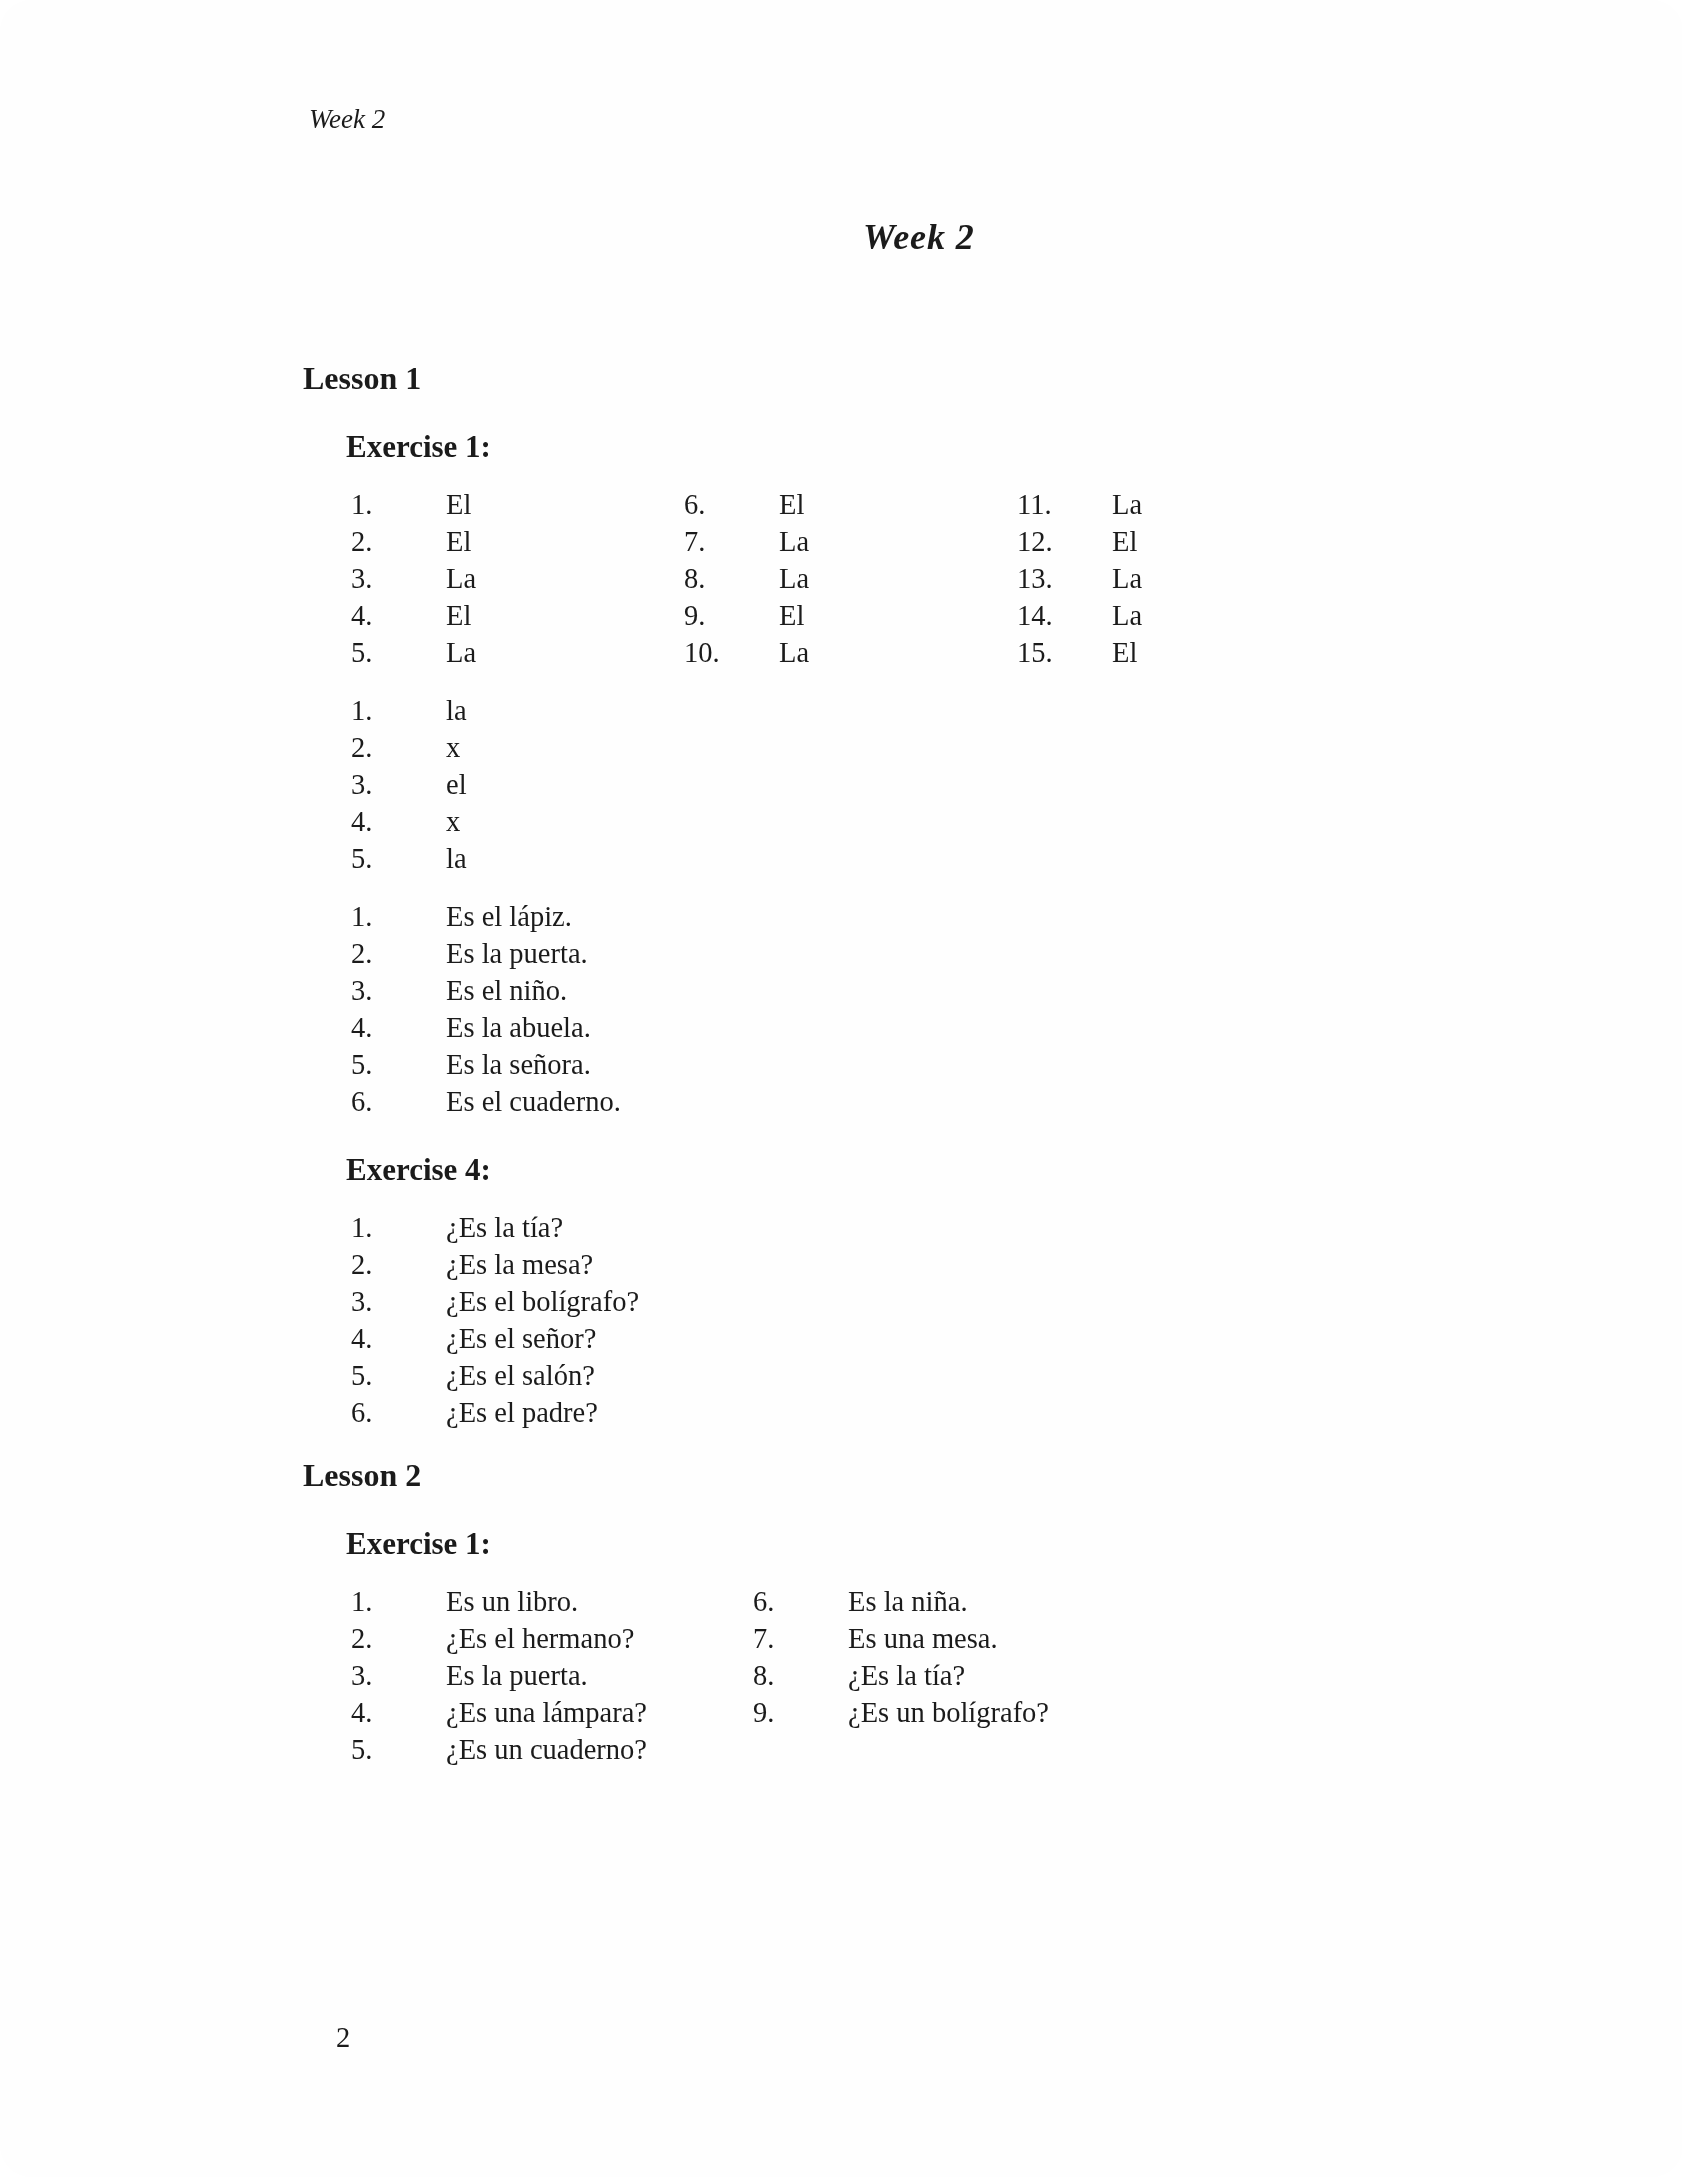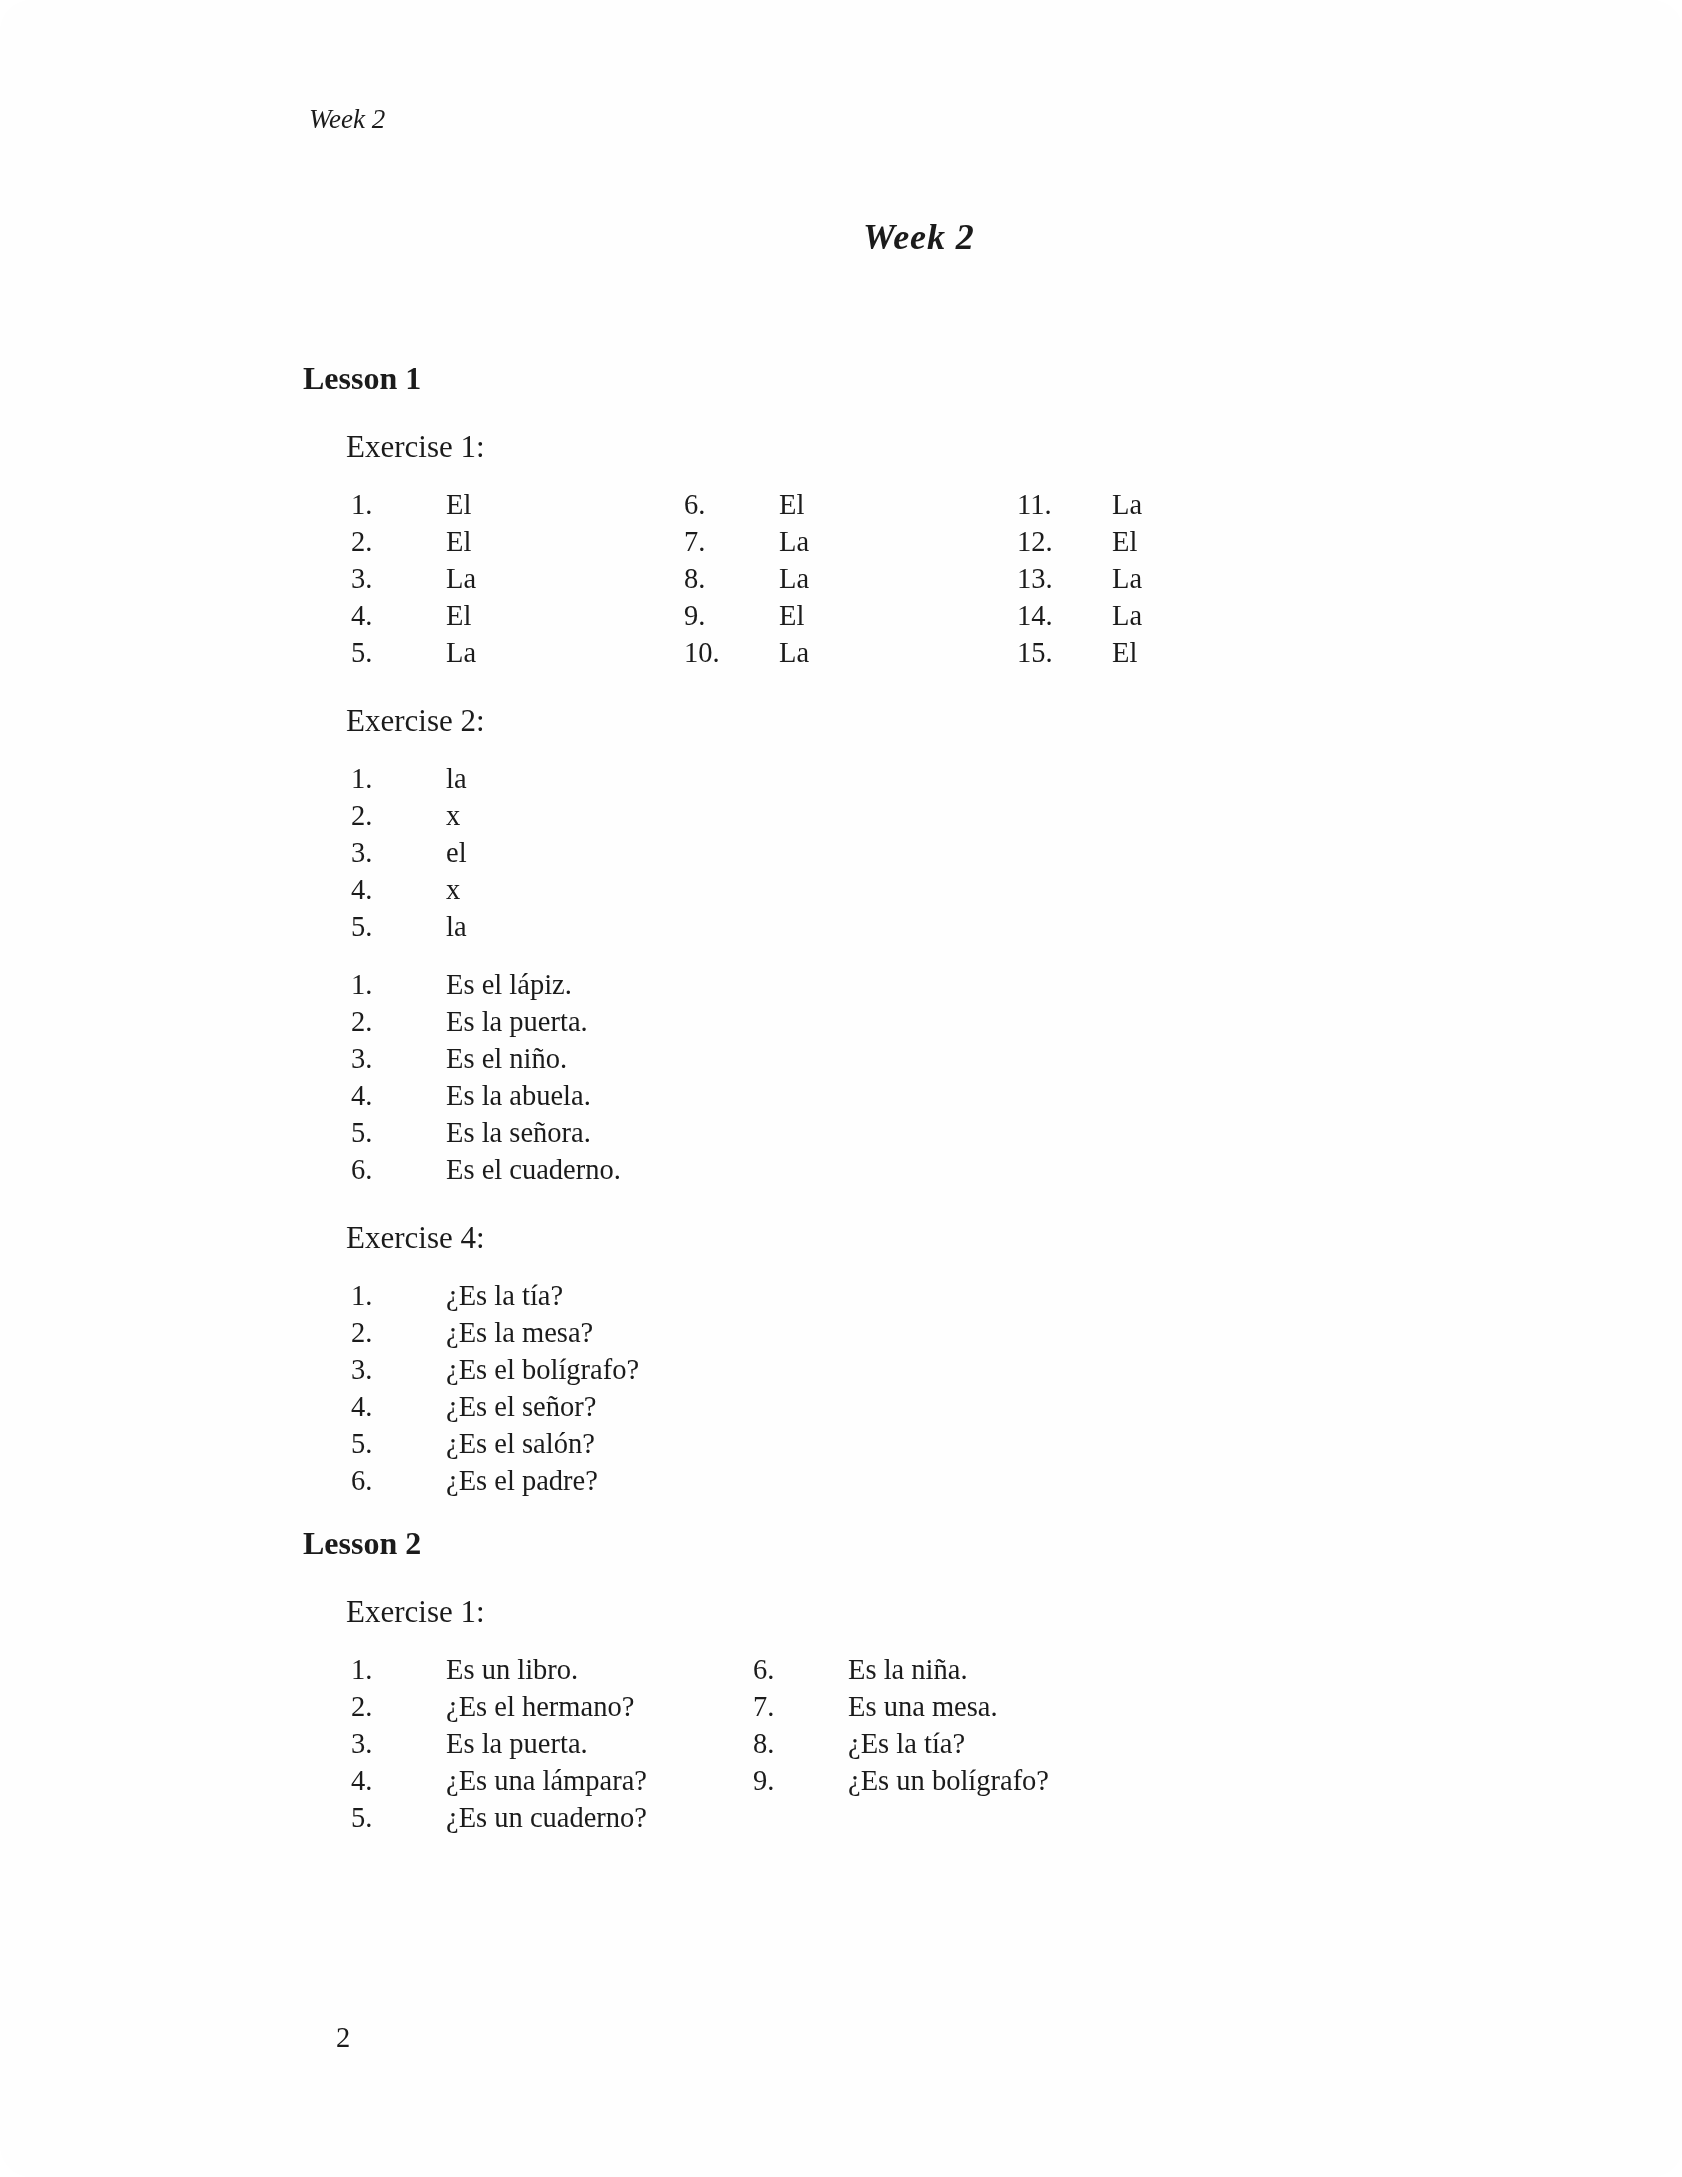--- a/index.html
+++ b/index.html
@@ -44,21 +44,21 @@
   .lesson-title {
     font-weight: bold;
     font-size: 32px;
     line-height: 37px;
     margin-top: 26px;
   }
   .lesson-title:first-child {
     margin-top: 14px;
   }
   .exercise-title {
-    font-weight: normal;
+    font-weight: bold;
     font-size: 31px;
     line-height: 37px;
     margin: 31px 0 0 43px;
   }
   .columns {
     display: flex;
     flex-direction: row;
     align-items: flex-start;
     margin: 21px 0 0 48px;
   }
@@ -162,21 +162,20 @@
           <div class="row">
             <div class="num">14.</div>
             <div class="val">La</div>
           </div>
           <div class="row">
             <div class="num">15.</div>
             <div class="val">El</div>
           </div>
         </div>
       </div>
-      <div class="exercise-title">Exercise 2:</div>
       <div class="columns cols-1">
         <div class="col">
           <div class="row">
             <div class="num">1.</div>
             <div class="val">la</div>
           </div>
           <div class="row">
             <div class="num">2.</div>
             <div class="val">x</div>
           </div>

